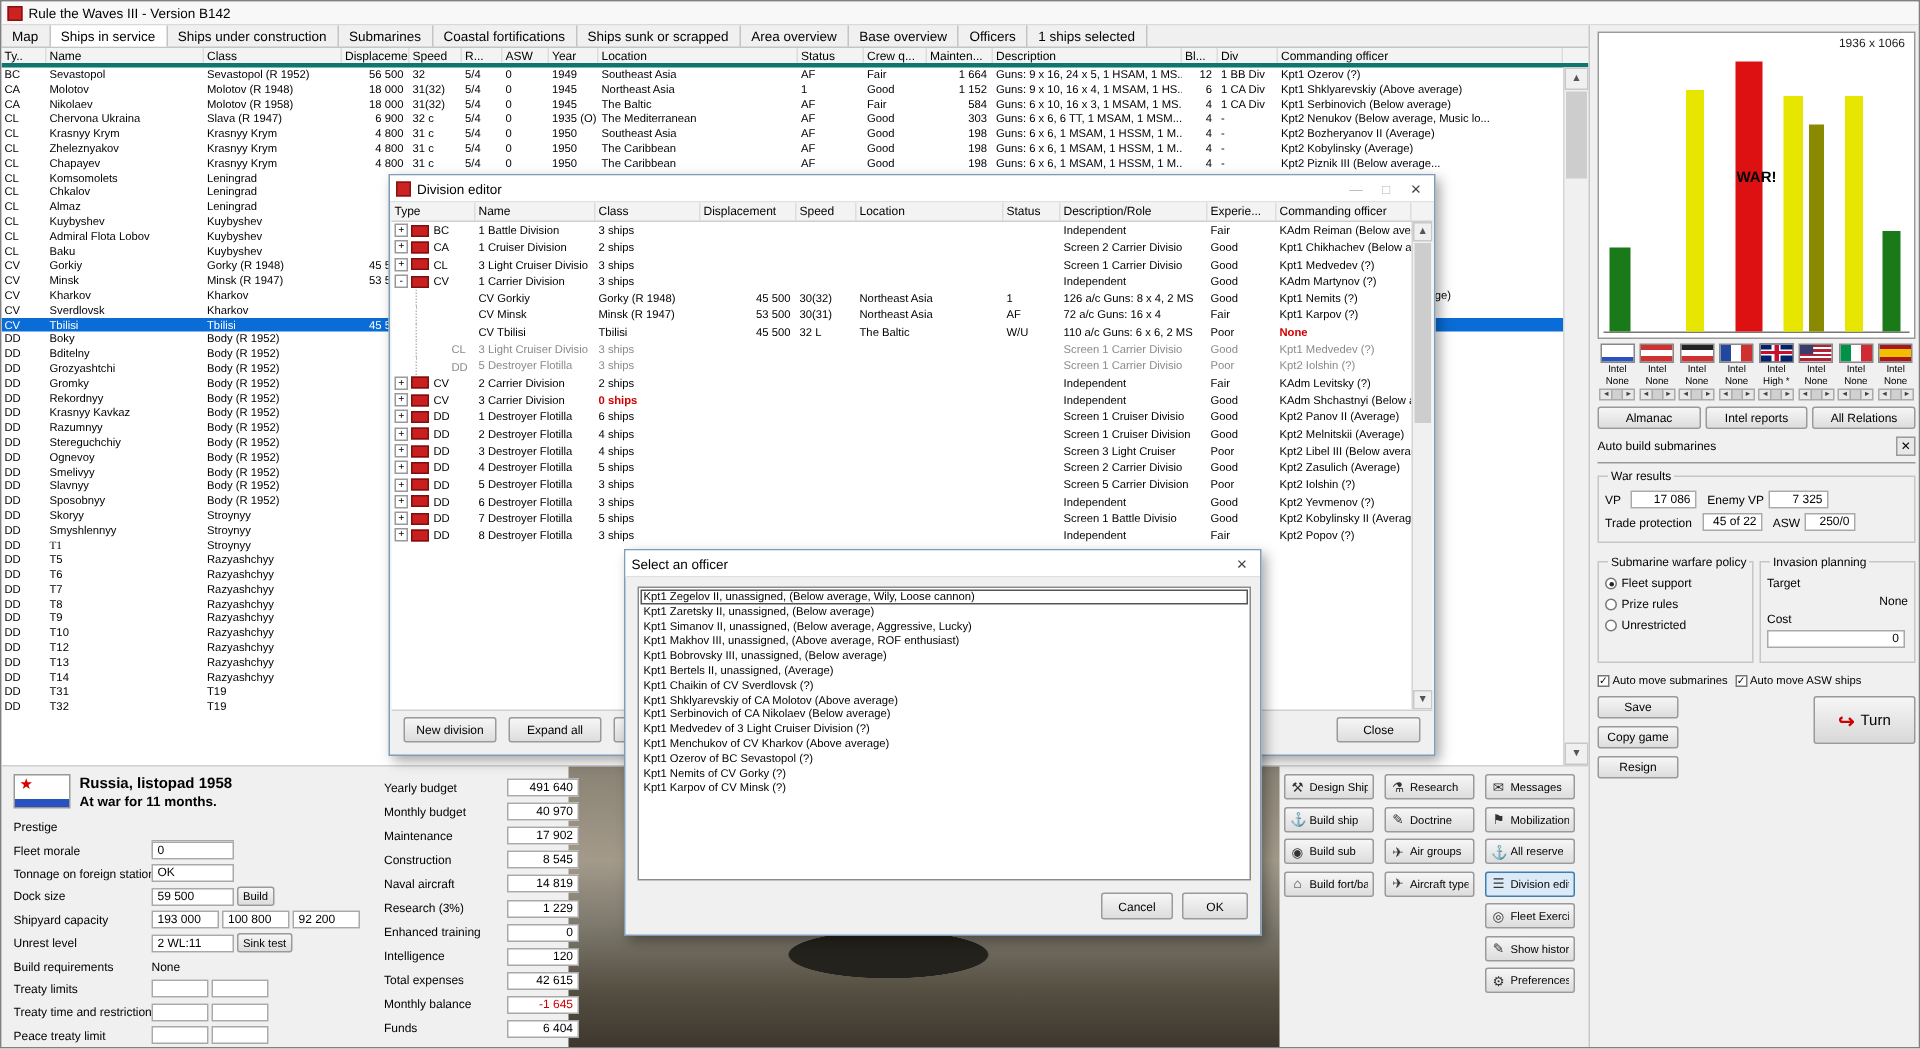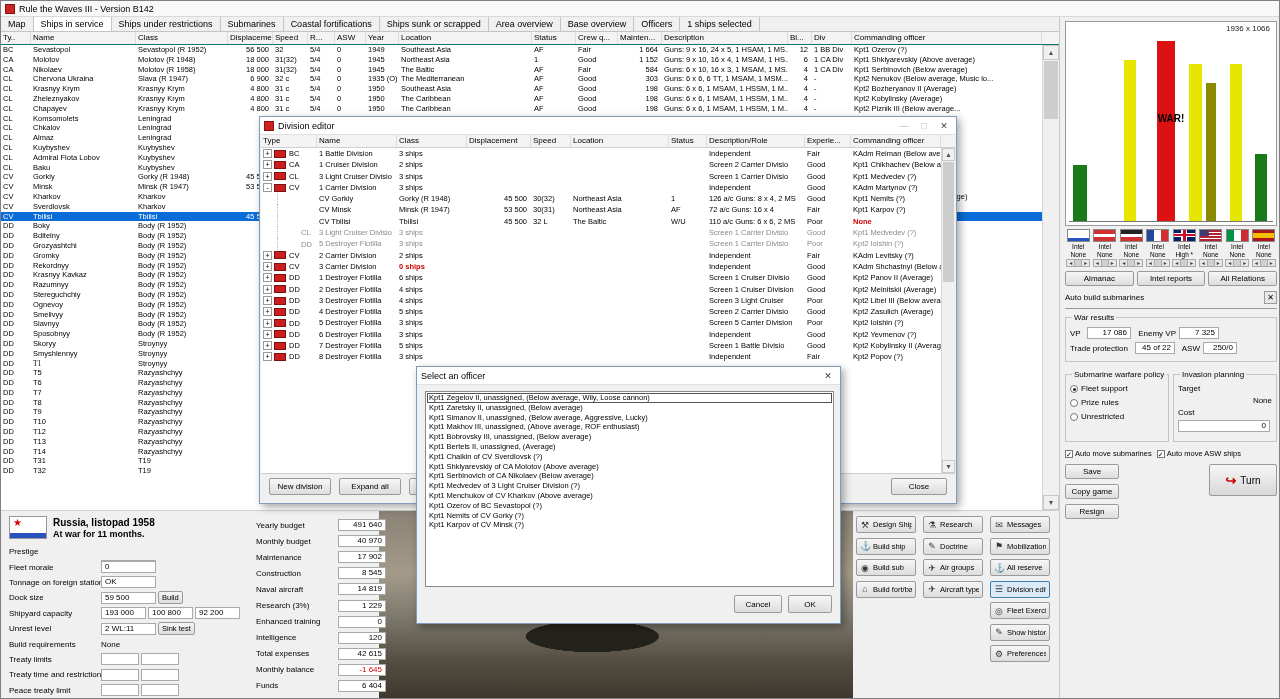--- a/index.html
+++ b/index.html
@@ -7,21 +7,21 @@
 body{font-family:"Liberation Sans",sans-serif;font-size:9px;color:#000}
 #app{position:relative;width:1280px;height:699px;background:#f0f0f0;border:1px solid #808080;overflow:hidden}
 
 #titlebar{position:absolute;left:0;top:0;width:1280px;height:16px;background:#f8f8f8;border-bottom:1px solid #d9d9d9;display:flex;align-items:center;gap:4px;padding:0 4px}
 #app-icon{width:10px;height:10px;background:#cc2222;border:1px solid #881111;flex:none}
 #tabbar{position:absolute;left:0;top:16px;width:1058px;height:15px;background:#f0f0f0;border-bottom:1px solid #c4c4c4;display:flex}
 .tab{padding:1px 7px;border-right:1px solid #c4c4c4;font-size:9px;line-height:12px;white-space:nowrap}
 .tab.active{background:#fff}
 
 #table-area{position:absolute;left:0;top:31px;width:1058px;height:478px;background:#fff}
-#table-header{display:flex;height:13px;background:#f3f3f3;border-bottom:1px solid #0f766e}
+#table-header{display:flex;height:13px;background:#f3f3f3;border-bottom:3px solid #0f766e}
 .hc{font-size:8px;line-height:12px;padding-left:2px;border-right:1px solid #ddd;overflow:hidden;white-space:nowrap;flex:none}
 #table-body{position:absolute;top:13px;left:0;right:17px;bottom:0;overflow:hidden}
 .trow{display:flex;height:9.8px}
 .trow.sel{background:#0a6cd6;color:#fff}
 .tc{font-size:7.5px;line-height:9.7px;padding-left:2px;overflow:hidden;white-space:nowrap;flex:none}
 .tc.r{text-align:right;padding-right:4px}
 #table-scrollbar{position:absolute;top:13px;right:0;width:17px;bottom:0;background:#f0f0f0;border-left:1px solid #d5d5d5}
 .sb-arrow{height:15px;background:#f0f0f0;border:1px solid #c8c8c8;font-size:7px;text-align:center;line-height:13px;color:#555}
 .sb-arrow.down{position:absolute;bottom:0;left:0;right:0}
 .sb-thumb{position:absolute;top:16px;left:1px;right:1px;height:58px;background:#cdcdcd}
@@ -142,21 +142,21 @@
 <div id="app">
 
   <div id="titlebar">
     <span id="app-icon"></span>
     <span>Rule the Waves III - Version B142</span>
   </div>
 
   <div id="tabbar">
       <div class="tab">Map</div>
       <div class="tab active">Ships in service</div>
-      <div class="tab">Ships under restrictions</div>
+      <div class="tab">Ships under construction</div>
       <div class="tab">Submarines</div>
       <div class="tab">Coastal fortifications</div>
       <div class="tab">Ships sunk or scrapped</div>
       <div class="tab">Area overview</div>
       <div class="tab">Base overview</div>
       <div class="tab">Officers</div>
       <div class="tab">1 ships selected</div>
     </div>
 
   <div id="table-area">

